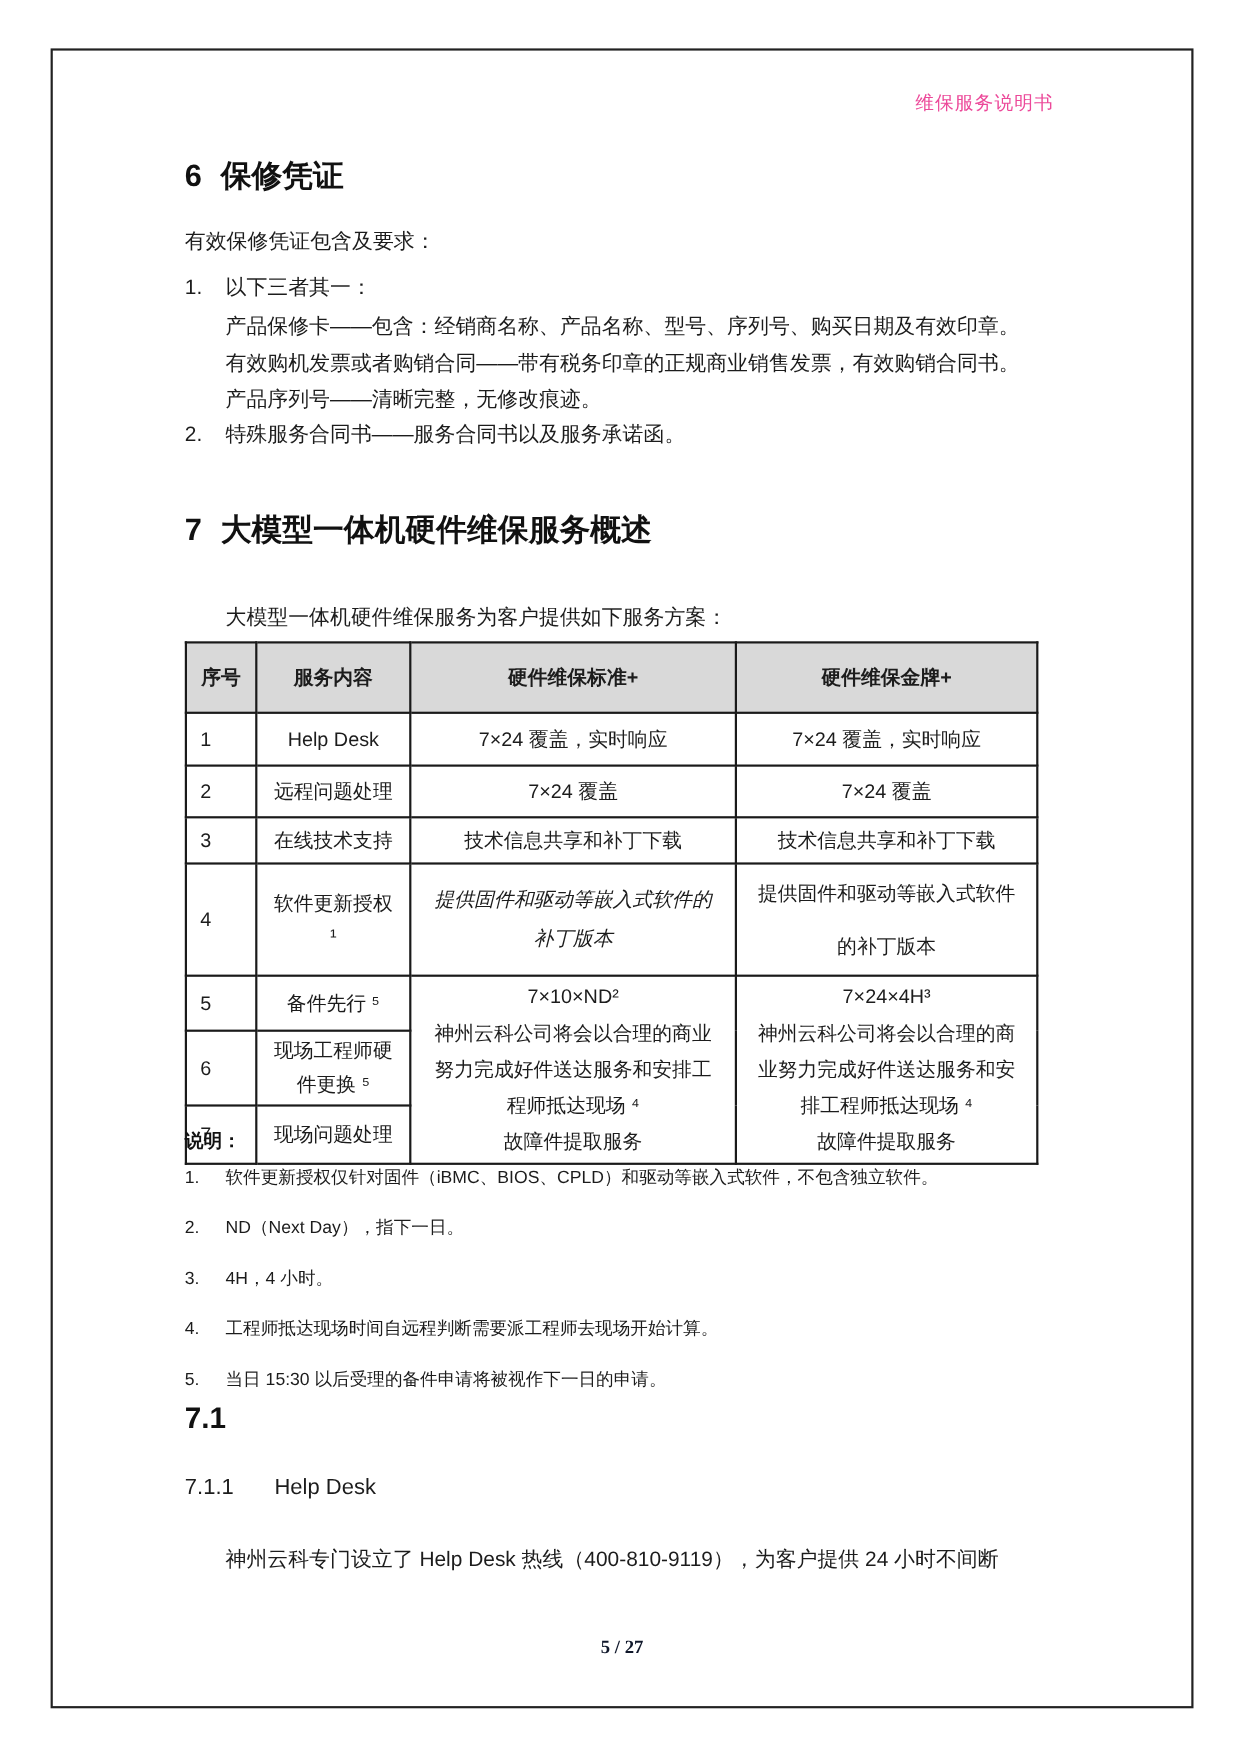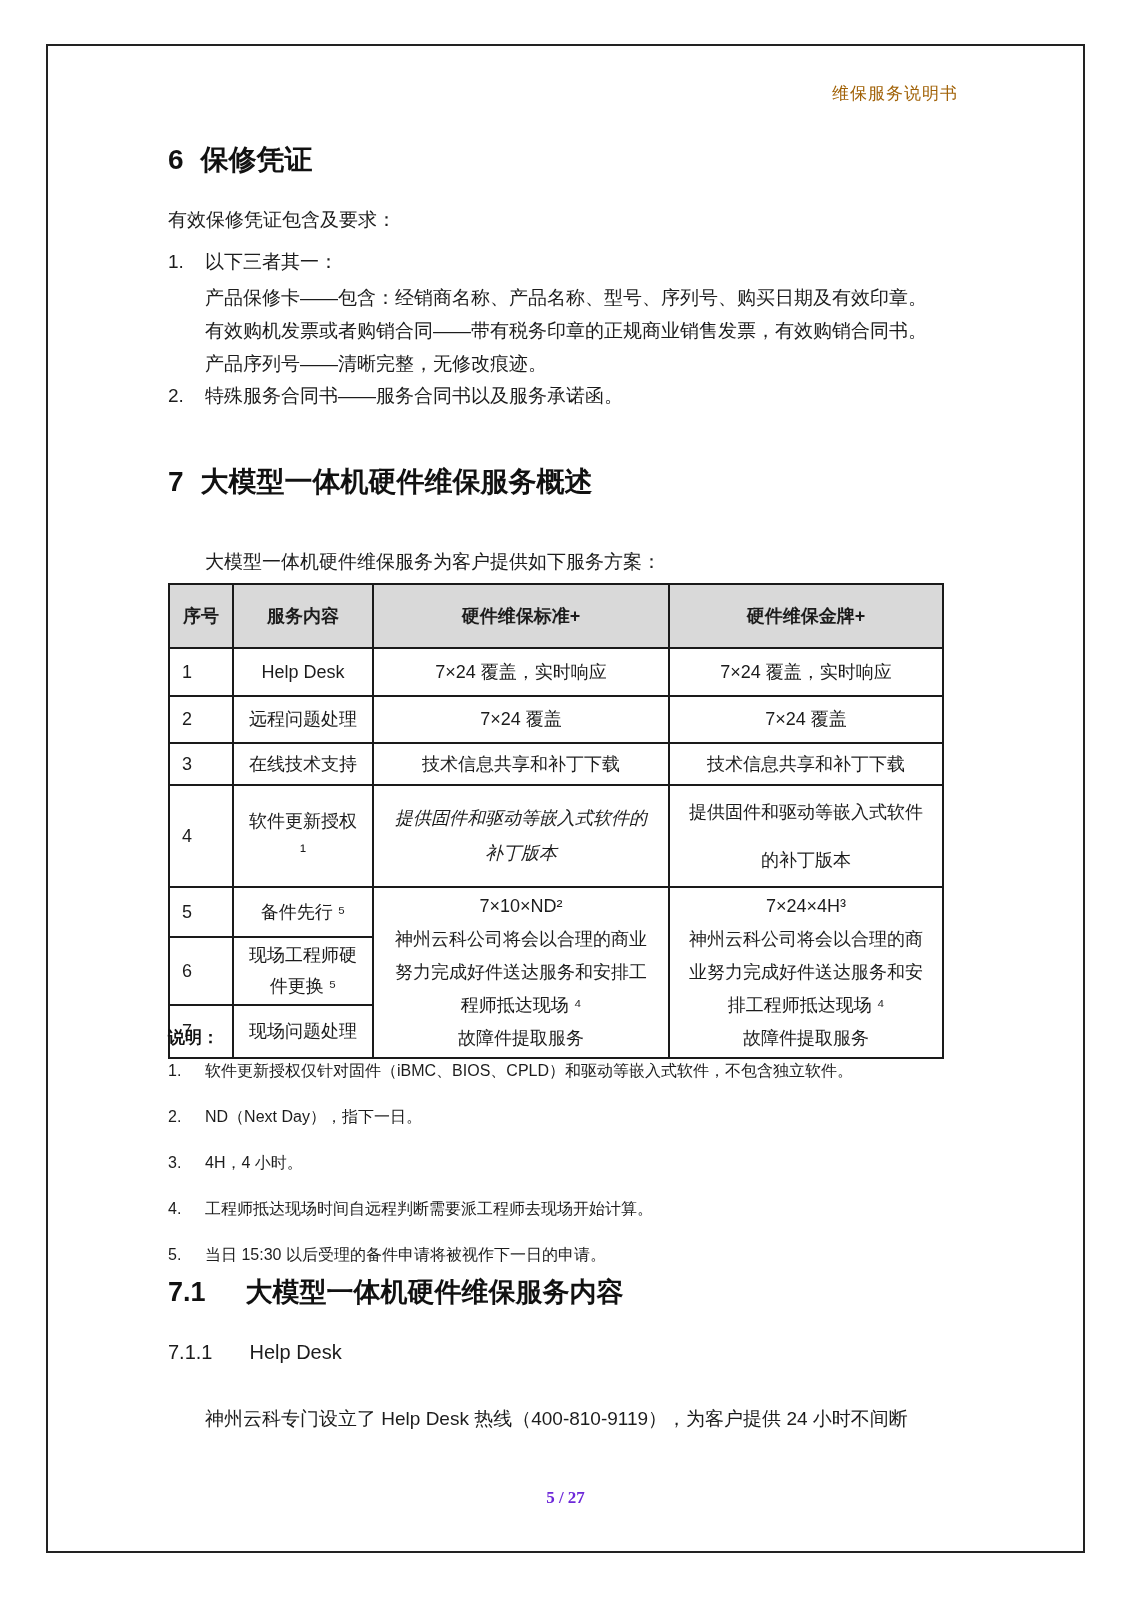--- a/index.html
+++ b/index.html
@@ -12,21 +12,21 @@
     overflow:hidden;
   }
   .page-border{
     position:absolute;
     left:46px;top:44px;width:1039px;height:1509px;
     border:2px solid #222222;
     box-sizing:border-box;
   }
   .header-right{
     position:absolute;top:82px;right:173px;
-    font-size:17px;letter-spacing:1px;color:#a16207;
+    font-size:17px;letter-spacing:1px;color:#ec4899;
   }
   .h-main{
     position:absolute;left:168px;
     font-size:28px;font-weight:700;color:#111111;
     display:flex;align-items:baseline;
   }
   .h-main .h-num{font-weight:700;margin-right:17px;}
   .h-sub{
     position:absolute;left:168px;
     font-size:27px;font-weight:700;color:#111111;
@@ -75,21 +75,21 @@
   }
   .note-row{
     position:absolute;left:168px;
     display:flex;font-size:16px;line-height:26px;color:#1c1c1c;
   }
   .note-row .li-num{width:37px;flex:0 0 37px;}
   .footer{
     position:absolute;left:0;top:1488px;width:1131px;
     text-align:center;
     font-family:"Liberation Serif","DejaVu Serif",serif;
-    font-weight:700;font-size:17px;color:#6d28d9;
+    font-weight:700;font-size:17px;color:#0f172a;
   }
 </style>
 </head>
 <body>
 
 <div class="page">
 
   <div class="page-border"></div>
 
   <div class="header-right">维保服务说明书</div>
@@ -209,21 +209,20 @@
     <span class="li-num">4.</span>
     <span>工程师抵达现场时间自远程判断需要派工程师去现场开始计算。</span>
   </div>
   <div class="note-row" style="top:1242px;">
     <span class="li-num">5.</span>
     <span>当日 15:30 以后受理的备件申请将被视作下一日的申请。</span>
   </div>
 
   <div class="h-sub" style="top:1274px;">
     <span class="h-num">7.1</span>
-    <span>大模型一体机硬件维保服务内容</span>
   </div>
 
   <div class="h-sub3" style="top:1341px;">
     <span class="h-num">7.1.1</span>
     <span>Help Desk</span>
   </div>
 
   <div class="para indent" style="top:1402px;">神州云科专门设立了 Help Desk 热线（400-810-9119），为客户提供 24 小时不间断</div>
 
   <div class="footer">5  /  27</div>

